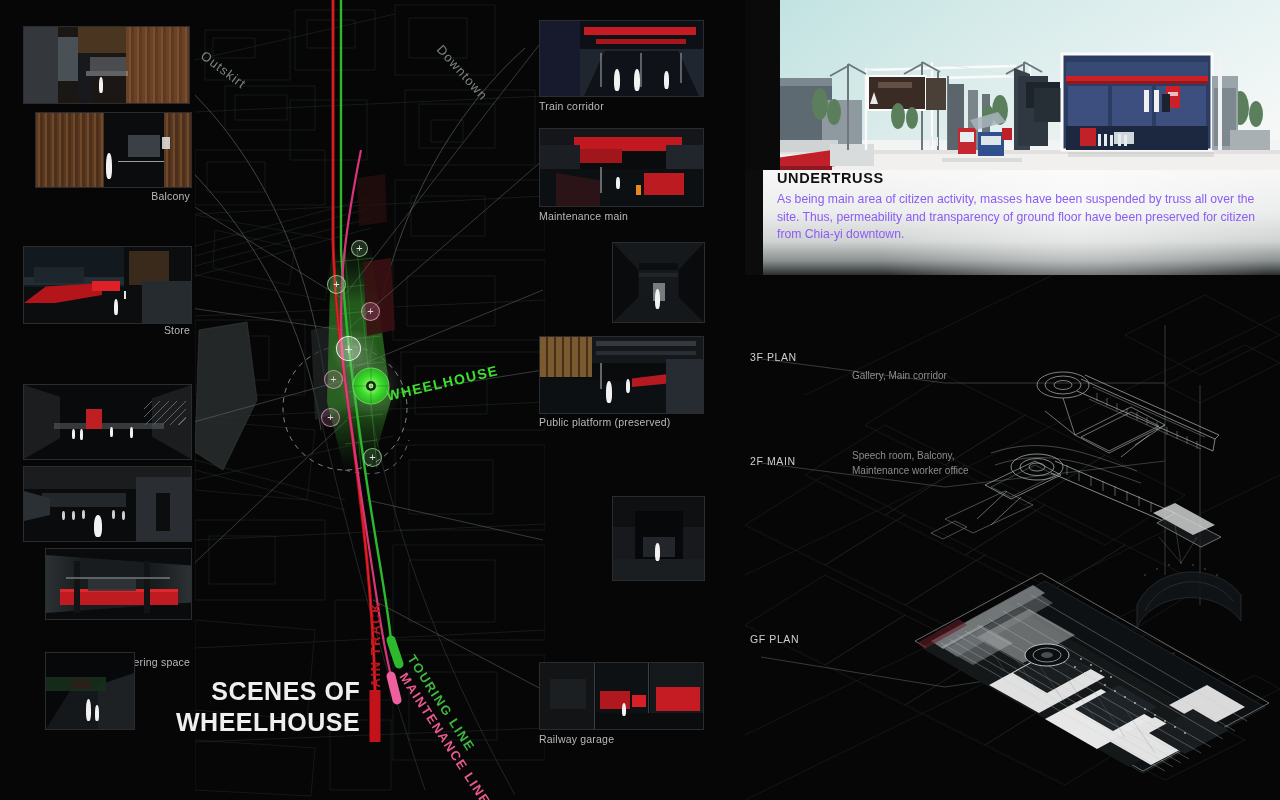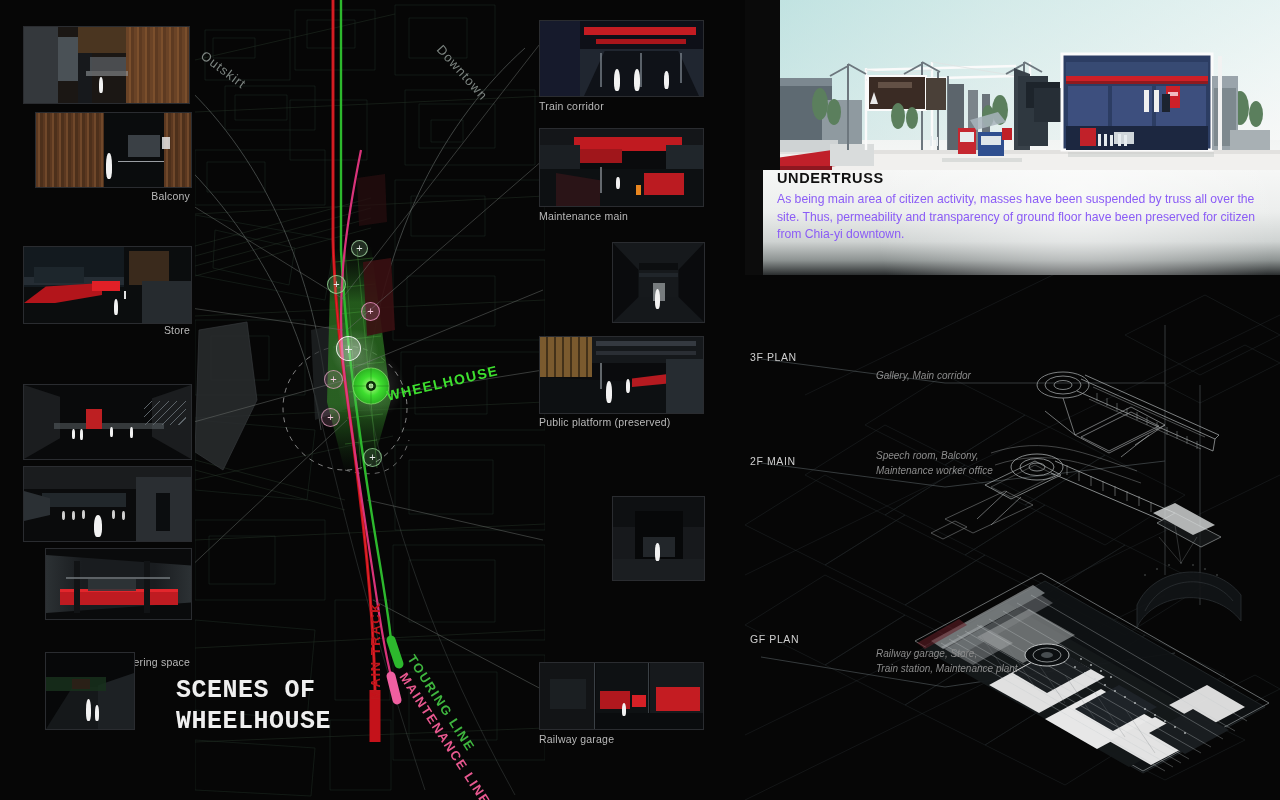--- a/index.html
+++ b/index.html
@@ -25,38 +25,38 @@
   #map{position:absolute;left:195px;top:0;width:350px;height:800px;overflow:hidden;}
   #map svg{position:absolute;left:0;top:0;}
   .maplabel{position:absolute;color:#8e8e8e;font-size:13px;letter-spacing:1px;white-space:nowrap;}
 
   .node{position:absolute;border-radius:50%;display:flex;align-items:center;justify-content:center;
         font-size:11px;line-height:1;color:#e8e8e8;}
   .node::before{content:"+";}
 
   
   #title{position:absolute;left:176px;top:676px;color:#efefef;
-    font-family:Liberation Mono, monospace;
-    font-weight:bold;font-size:25px;line-height:1.22;letter-spacing:.5px;}
+    font-family:Liberation Sans, sans-serif;
+    font-weight:bold;font-size:25px;line-height:1.22;letter-spacing:.5px;text-align:right;}
 
   .vlabel{position:absolute;font-weight:bold;font-size:13px;letter-spacing:1.6px;
           font-family:"Liberation Sans Narrow","Liberation Sans",sans-serif;white-space:nowrap;}
 
   
   #hero{position:absolute;left:745px;top:0;width:535px;height:275px;overflow:hidden;background:#0a0a0a;}
   #heroimg{position:absolute;left:17px;top:0;width:518px;height:194px;overflow:hidden;}
   #herotext{position:absolute;left:0;top:170px;width:535px;height:105px;}
   #ut-title{position:absolute;left:32px;top:0px;color:#111;font-weight:bold;font-size:14.5px;
             letter-spacing:.6px;font-family:"Liberation Sans Narrow","Liberation Sans",sans-serif;}
   #ut-body{position:absolute;left:32px;top:21px;width:480px;color:#8b5cf6;font-size:12.2px;line-height:1.45;}
 
   
   #axo{position:absolute;left:745px;top:275px;width:535px;height:525px;overflow:hidden;}
   .plan-tag{position:absolute;color:#cfcfcf;font-size:10.5px;letter-spacing:.6px;}
-  .plan-sub{position:absolute;color:#8c8c8c;font-size:10px;font-style:italic;line-height:1.45;margin-left:24px;}
+  .plan-sub{position:absolute;color:#8c8c8c;font-size:10px;line-height:1.45;}
 </style>
 </head>
 <body>
 
 <div id="board">
 
   <div id="map">
     <svg width="350" height="800" viewBox="0 0 350 800">
       <defs>
         <radialGradient id="hubg" cx="50%" cy="50%" r="50%">
@@ -718,17 +718,15 @@
     </svg>
 
     <div class="plan-tag" style="left:5px;top:76px;">3F PLAN</div>
     <div class="plan-sub" style="left:107px;top:94px;white-space:pre-line;">Gallery, Main corridor</div>
 
     <div class="plan-tag" style="left:5px;top:180px;">2F MAIN</div>
     <div class="plan-sub" style="left:107px;top:174px;white-space:pre-line;">Speech room, Balcony,
 Maintenance worker office</div>
 
     <div class="plan-tag" style="left:5px;top:358px;">GF PLAN</div>
-    <div class="plan-sub" style="left:107px;top:372px;white-space:pre-line;">Railway garage, Store,
-Train station, Maintenance plant</div>
   </div>
 
 </div>
 
 </body></html>

